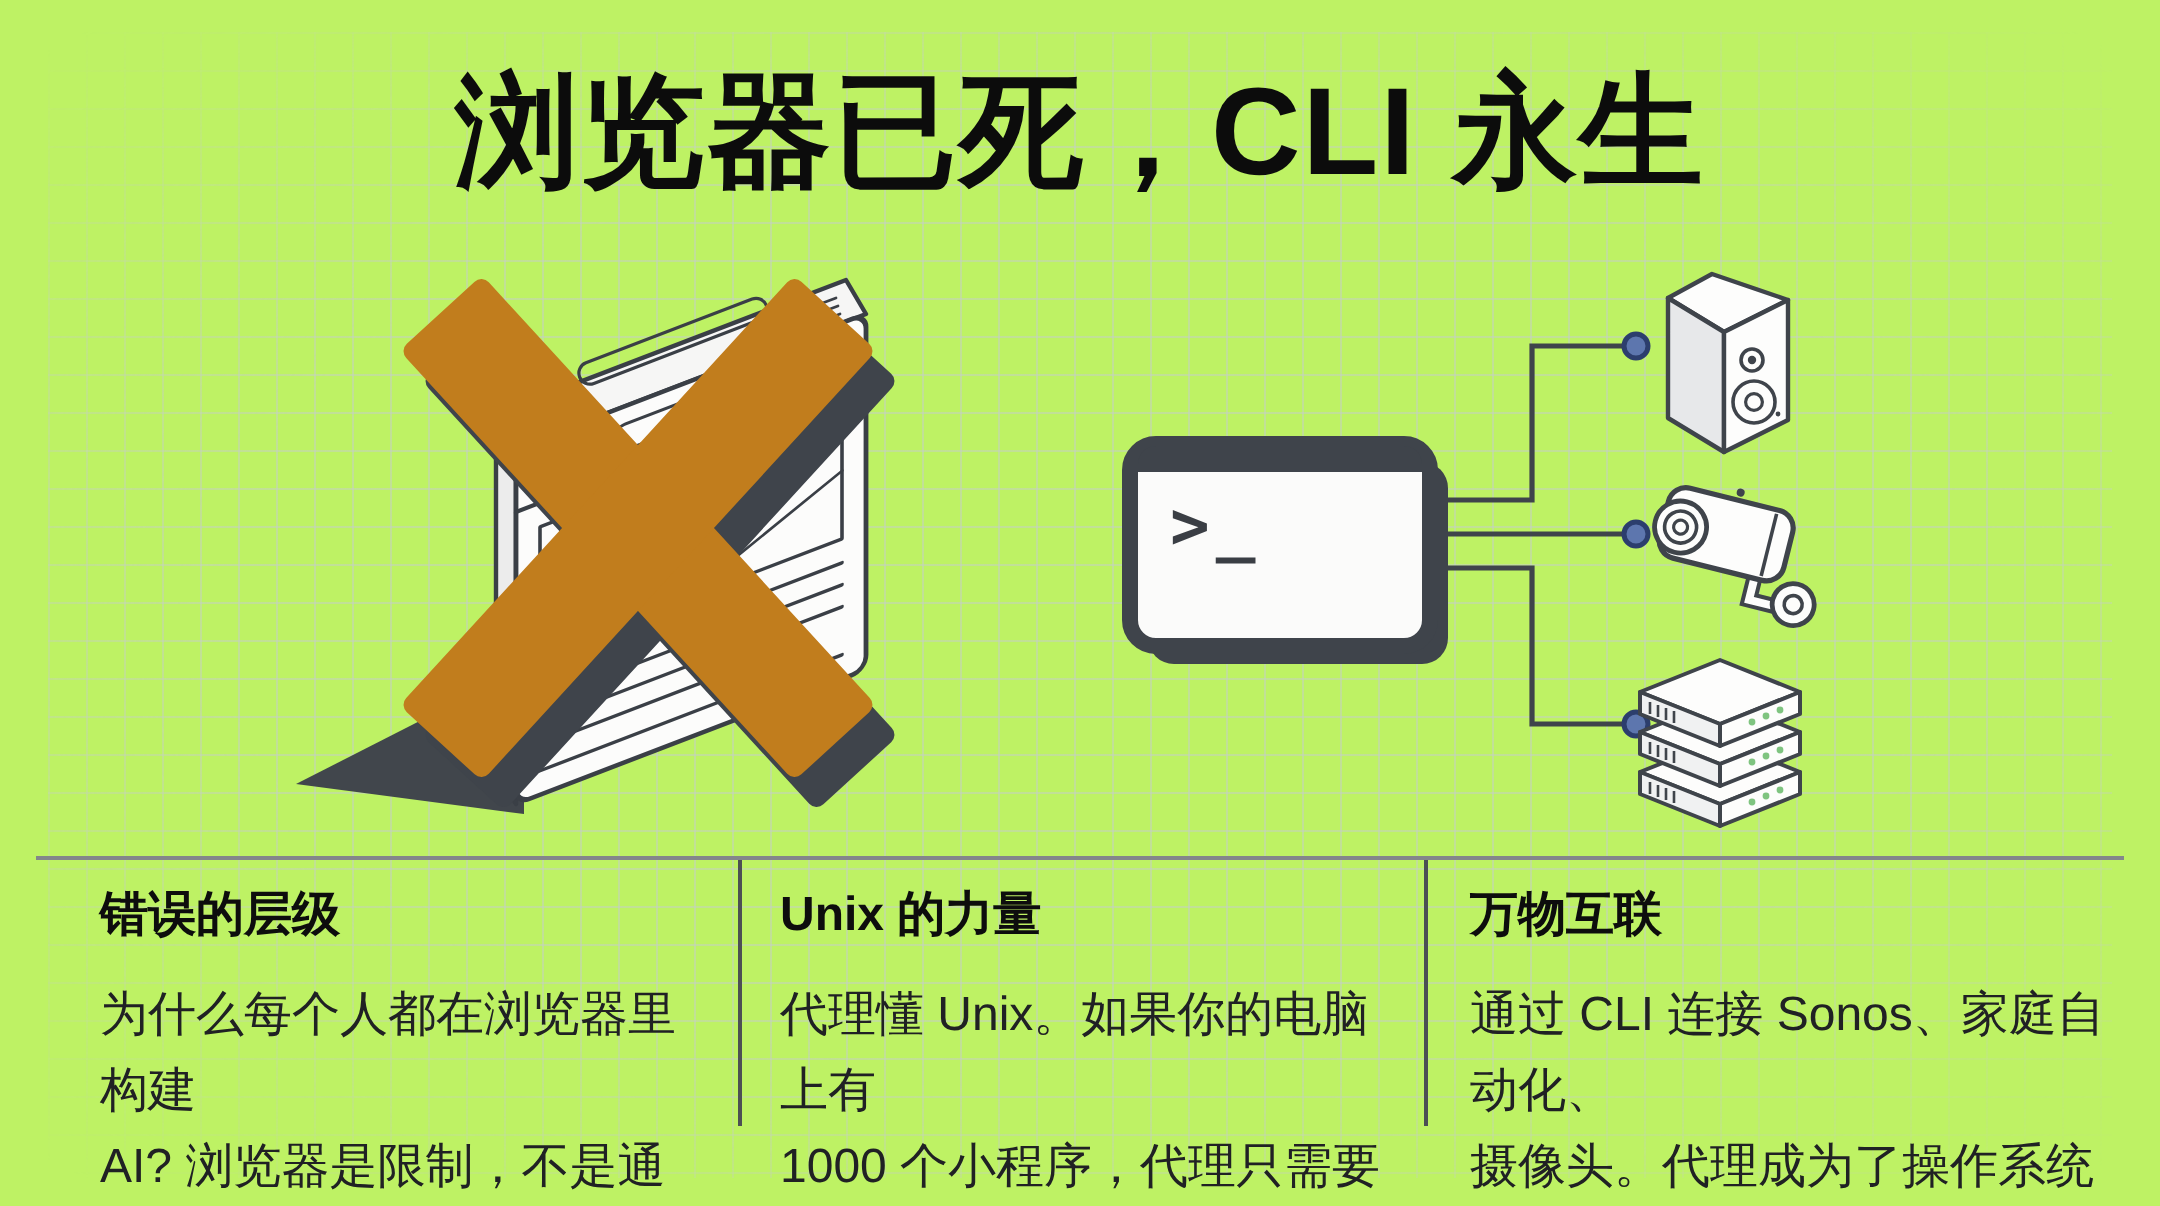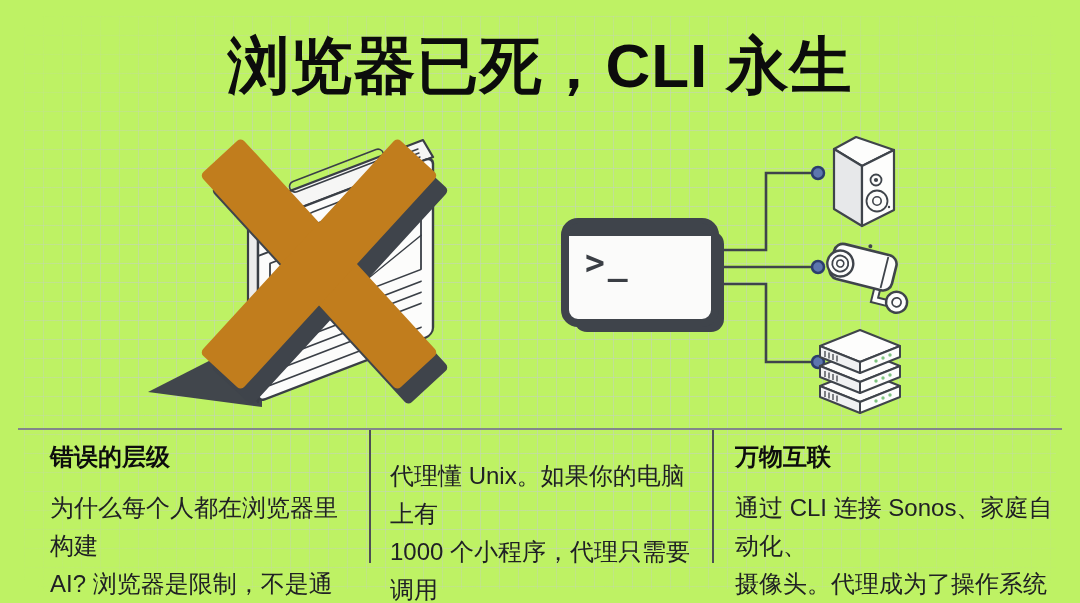--- a/index.html
+++ b/index.html
@@ -171,20 +171,21 @@
   <div class="divider-h"></div>
   <div class="divider-v v1"></div>
   <div class="divider-v v2"></div>
 
   <div class="col c1">
     <h3>错误的层级</h3>
     <p>为什么每个人都在浏览器里构建
 AI? 浏览器是限制，不是通过。</p>
   </div>
   <div class="col c2">
+    <h3>Unix 的力量</h3>
     <p>代理懂 Unix。如果你的电脑上有
 1000 个小程序，代理只需要调用
 Help 菜单就能学会使用它们。</p>
   </div>
   <div class="col c3">
     <h3>万物互联</h3>
     <p>通过 CLI 连接 Sonos、家庭自动化、
 摄像头。代理成为了操作系统的直
 接接口，而非网页的访客。</p>
   </div>

